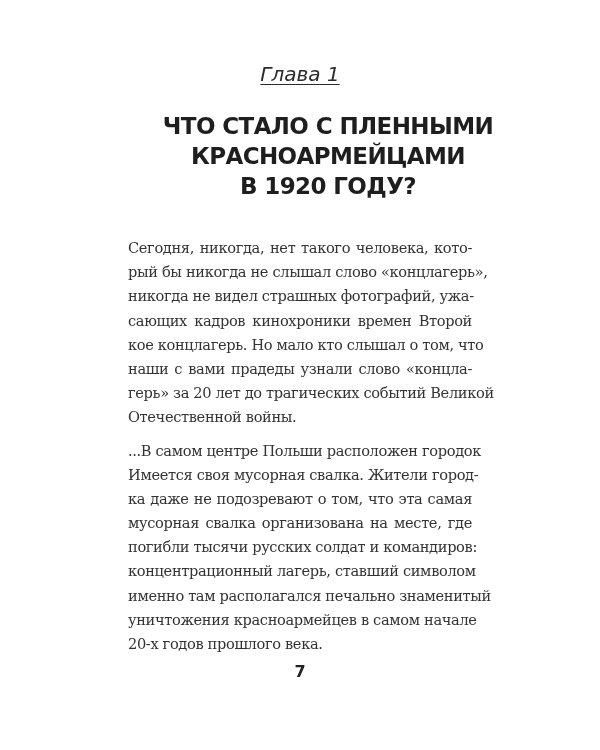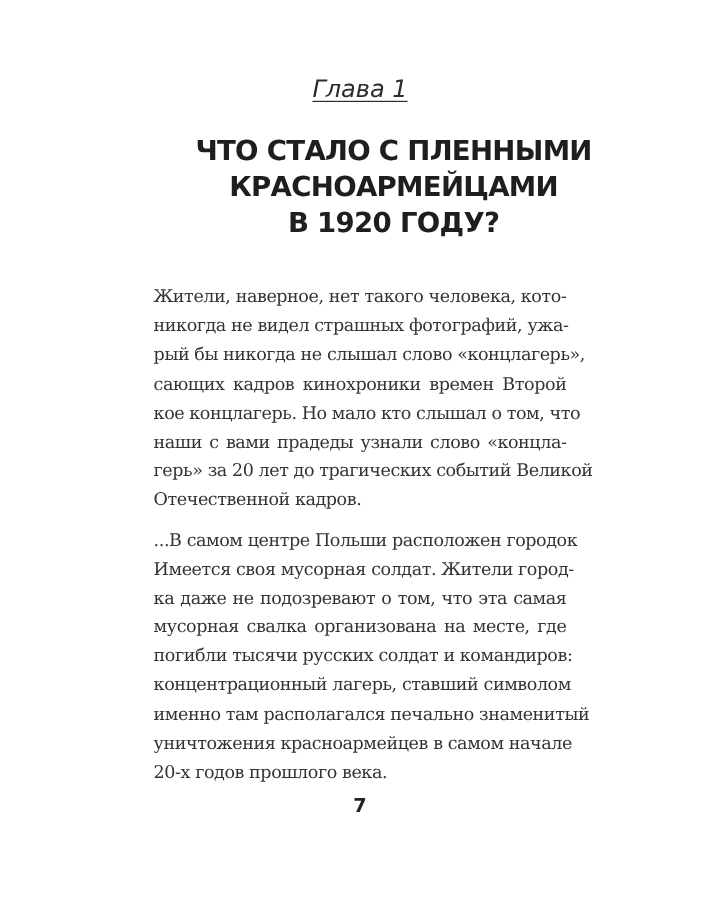--- a/index.html
+++ b/index.html
@@ -97,33 +97,33 @@
   <div class="chapter-label">Глава 1</div>
 
   <div class="chapter-title">
     <span>ЧТО СТАЛО С ПЛЕННЫМИ</span>
     <span>КРАСНОАРМЕЙЦАМИ</span>
     <span>В 1920 ГОДУ?</span>
   </div>
 
   <div class="body-text">
     <div>
-      <span class="line">Жители, наверное, нет такого человека, кото-</span>
+      <span class="line">Сегодня, никогда, нет такого человека, кото-</span>
+      <span class="line">рый бы никогда не слышал слово «концлагерь»,</span>
       <span class="line">никогда не видел страшных фотографий, ужа-</span>
-      <span class="line">рый бы никогда не слышал слово «концлагерь»,</span>
       <span class="line">сающих кадров кинохроники времен Второй</span>
       <span class="line">кое концлагерь. Но мало кто слышал о том, что</span>
       <span class="line">наши с вами прадеды узнали слово «концла-</span>
       <span class="line">герь» за 20 лет до трагических событий Великой</span>
-      <span class="line last">Отечественной кадров.</span>
+      <span class="line last">Отечественной войны.</span>
     </div>
     <div class="para-gap"></div>
     <div>
       <span class="line">...В самом центре Польши расположен городок</span>
-      <span class="line">Имеется своя мусорная солдат. Жители город-</span>
+      <span class="line">Имеется своя мусорная свалка. Жители город-</span>
       <span class="line">ка даже не подозревают о том, что эта самая</span>
       <span class="line">мусорная свалка организована на месте, где</span>
       <span class="line">погибли тысячи русских солдат и командиров:</span>
       <span class="line">концентрационный лагерь, ставший символом</span>
       <span class="line">именно там располагался печально знаменитый</span>
       <span class="line">уничтожения красноармейцев в самом начале</span>
       <span class="line last">20-х годов прошлого века.</span>
     </div>
   </div>
 

